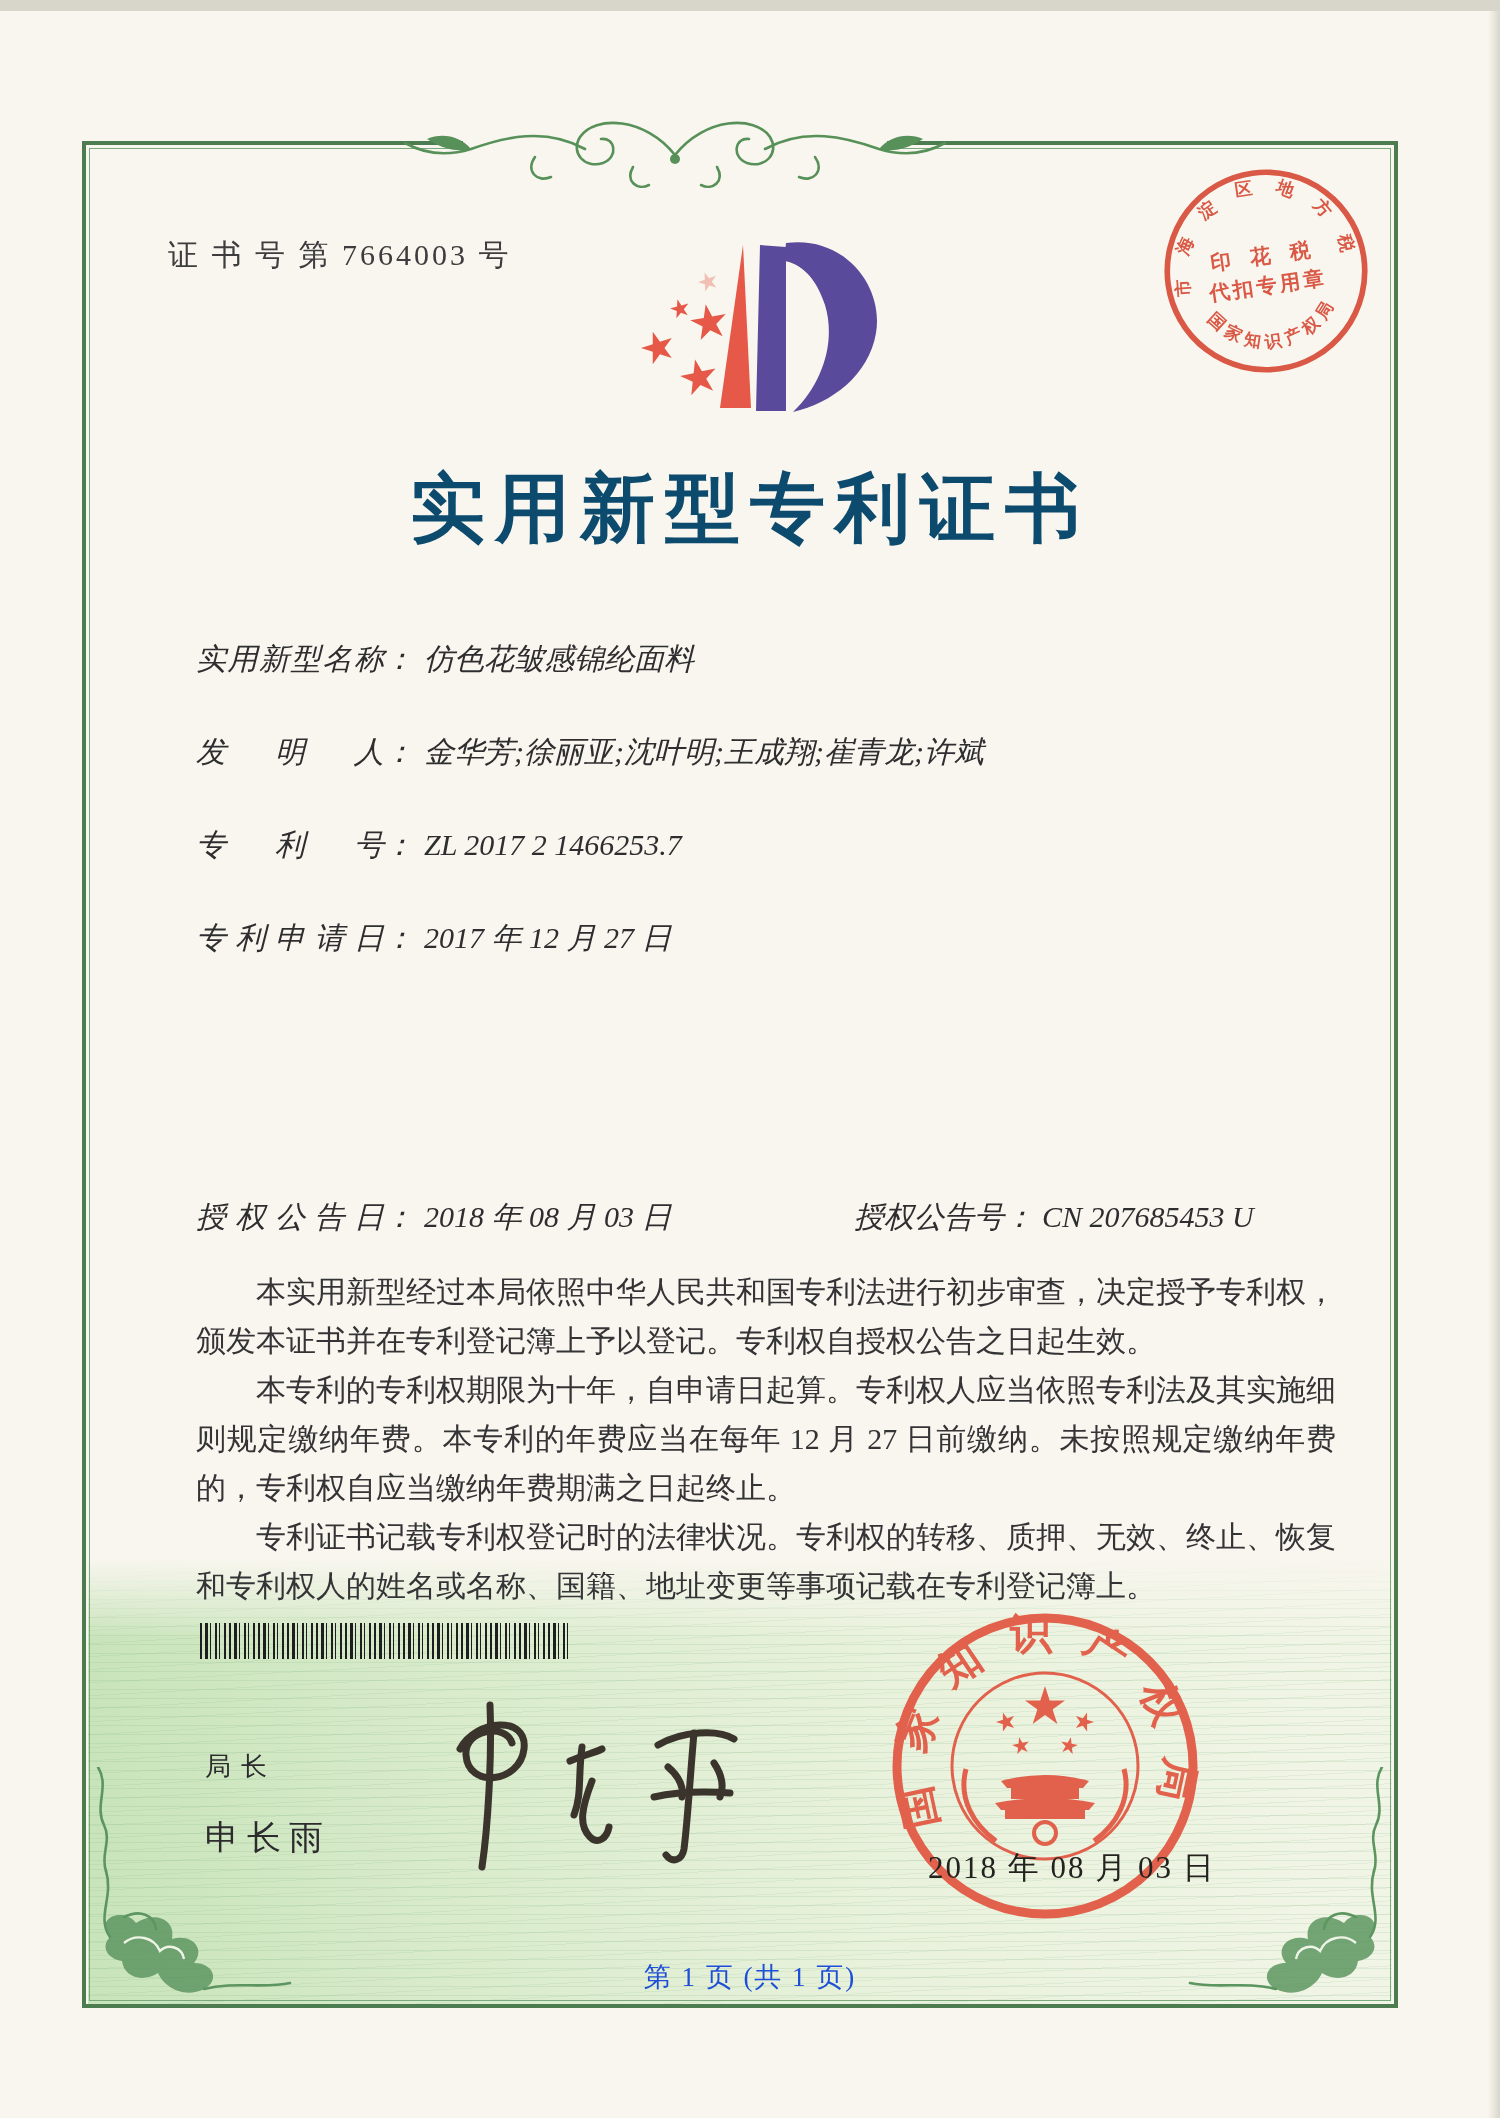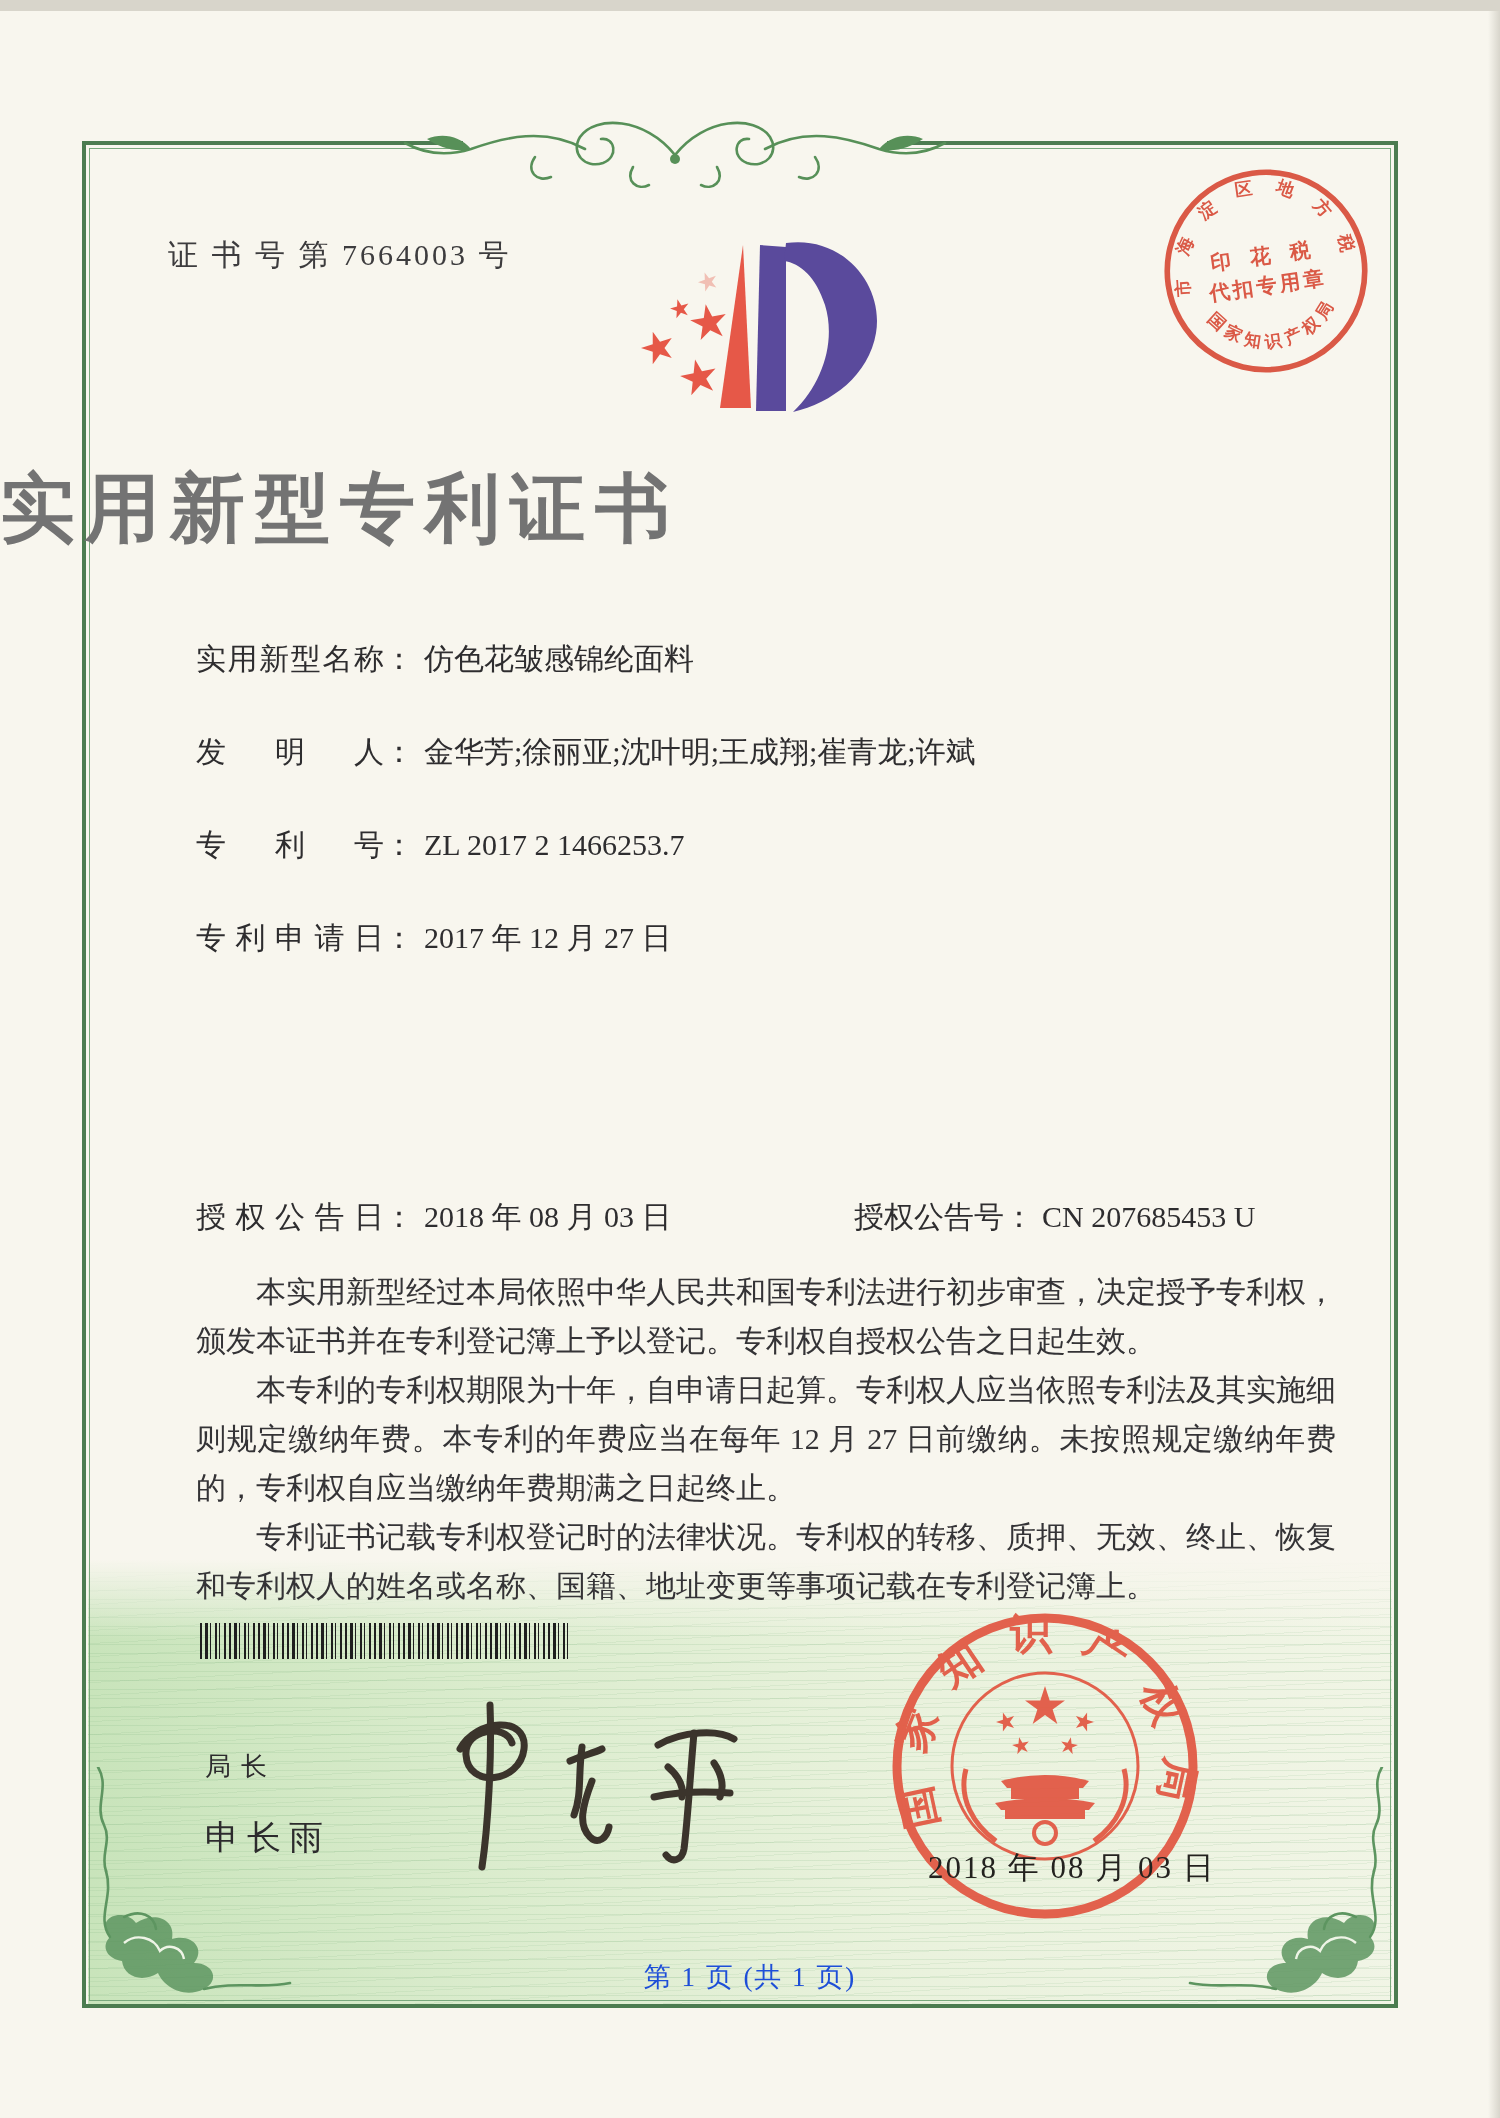--- a/index.html
+++ b/index.html
@@ -28,24 +28,24 @@
   .frame{
     position:absolute;left:82px;top:130px;width:1316px;height:1867px;
     box-sizing:border-box;border:4px solid #4c7c50;z-index:1;pointer-events:none;
   }
   .frame .inner{position:absolute;inset:3px;border:1px solid #7aa97d;}
 
   .abs{position:absolute;z-index:2;}
 
   .cert-no{left:168px;top:224px;font-size:30px;letter-spacing:3px;color:#3d3c3e;}
 
-  .title{left:0;right:0;top:448px;text-align:left;font-size:75px;font-weight:700;
-    letter-spacing:10px;color:#737373;}
-
-  .fieldrow{left:196px;width:1150px;font-size:30px;color:#2e2d2f;white-space:nowrap;}
+  .title{left:0;right:0;top:448px;text-align:center;font-size:75px;font-weight:700;
+    letter-spacing:10px;color:#0c4a6e;}
+
+  .fieldrow{left:196px;width:1150px;font-size:30px;color:#2e2d2f;white-space:nowrap;font-style:italic;}
   .fieldrow .lbl{display:inline-block;width:188px;text-align:justify;text-align-last:justify;vertical-align:bottom;}
   .fieldrow .colon{display:inline-block;}
   .fieldrow .val{margin-left:10px;}
   .gazette{position:absolute;left:658px;top:0;white-space:nowrap;}
   .gazette .val{margin-left:8px;}
 
   .paras{left:196px;top:1256px;width:1140px;font-size:30px;line-height:49px;
     text-align:justify;color:#343336;}
   .paras p{margin:0;text-indent:2em;}
 

